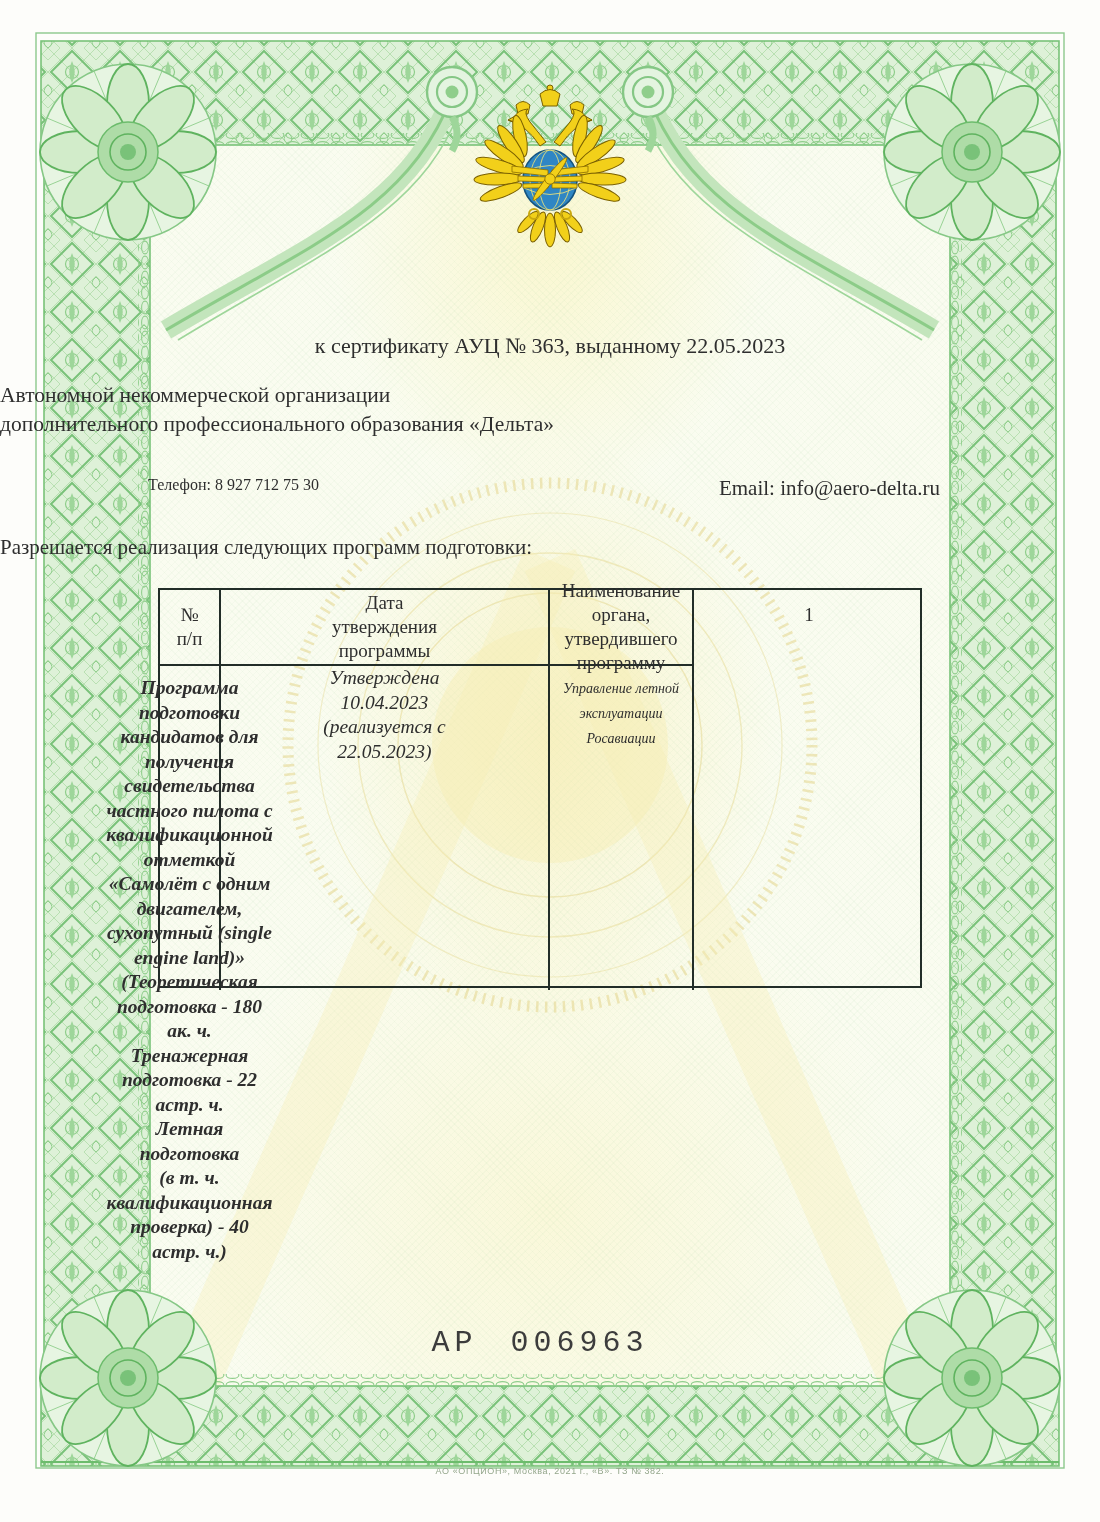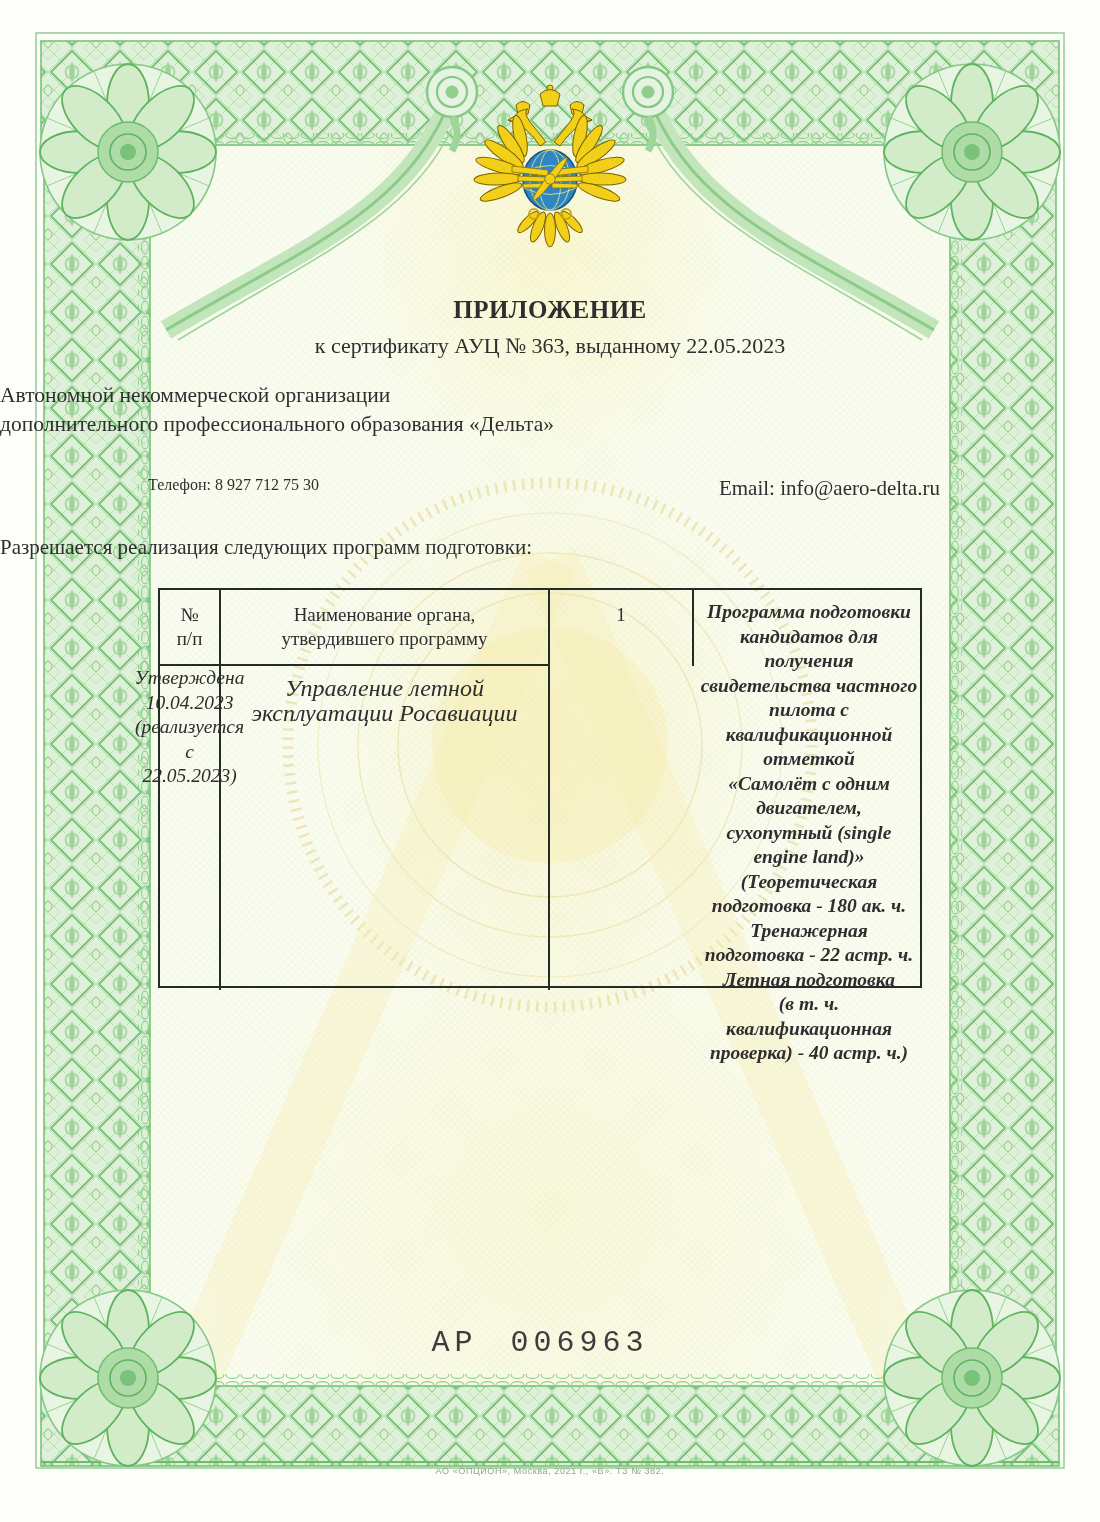--- a/index.html
+++ b/index.html
@@ -49,21 +49,21 @@
     box-sizing:border-box;display:flex;justify-content:center;
     text-align:center;white-space:pre-line;
   }
   .cert-table .cell:nth-child(4n){border-right:none;}
   .cert-table .cell.body{border-bottom:none;}
   .cell.head{align-items:center;font-size:19px;line-height:24px;padding:2px 6px;}
   .cell.body{align-items:flex-start;}
   .cell-num{font-size:19px;padding-top:14px;}
   .cell-program{font-size:19.5px;font-weight:bold;font-style:italic;line-height:24.5px;padding:10px 6px 0;}
   .cell-date{font-size:19.5px;font-style:italic;line-height:24.5px;}
-  .cell-authority{font-size:24px;font-style:italic;line-height:25px;padding:10px 6px 0;}
+  .cell-authority{font-size:14px;font-style:italic;line-height:25px;padding:10px 6px 0;}
 </style>
 </head>
 <body>
 
 <div class="page">
 
   <div class="inner-area"></div>
   <div class="hatch"></div>
 
   <svg class="border-art" width="1100" height="1522" viewBox="0 0 1100 1522">
@@ -215,34 +215,36 @@
       <path d="M80 101L55 102L55 106L80 106Z"></path>
       <path d="M84 88L120 84L120 90L84 94Z"></path>
       <path d="M84 95L114 94L114 99L84 100Z"></path>
       <path d="M84 101L109 102L109 106L84 106Z"></path>
       <ellipse cx="82" cy="97" rx="3.6" ry="27" transform="rotate(38 82 97)"></ellipse>
       <circle cx="82" cy="97" r="5.2"></circle>
     </g>
   </svg>
 
   <div class="textlayer">
-    <div class="doc-title">ПРИЛОЖЕНИЕ</div>
     <div class="doc-subtitle">к сертификату АУЦ № 363, выданному 22.05.2023</div>
     <div class="doc-org">Автономной некоммерческой организации
 дополнительного профессионального образования «Дельта»</div>
     <div class="doc-phone">Телефон: 8 927 712 75 30</div>
     <div class="doc-email">Email: info@aero-delta.ru</div>
     <div class="doc-intro">Разрешается реализация следующих программ подготовки:</div>
     <div class="serial">АР 006963</div>
     <div class="fineprint">АО «ОПЦИОН», Москва, 2021 г., «В». ТЗ № 382.</div>
   </div>
 
   <div class="cert-table">
     <div class="cell head">№
 п/п</div>
+    <div class="cell head">Дата
+утверждения
+программы</div>
     <div class="cell head">Наименование органа,
 утвердившего программу</div>
 
     <div class="cell body cell-num">1</div>
     <div class="cell body cell-program">Программа подготовки
 кандидатов для получения
 свидетельства частного пилота с
 квалификационной отметкой
 «Самолёт с одним двигателем,
 сухопутный (single engine land)»

